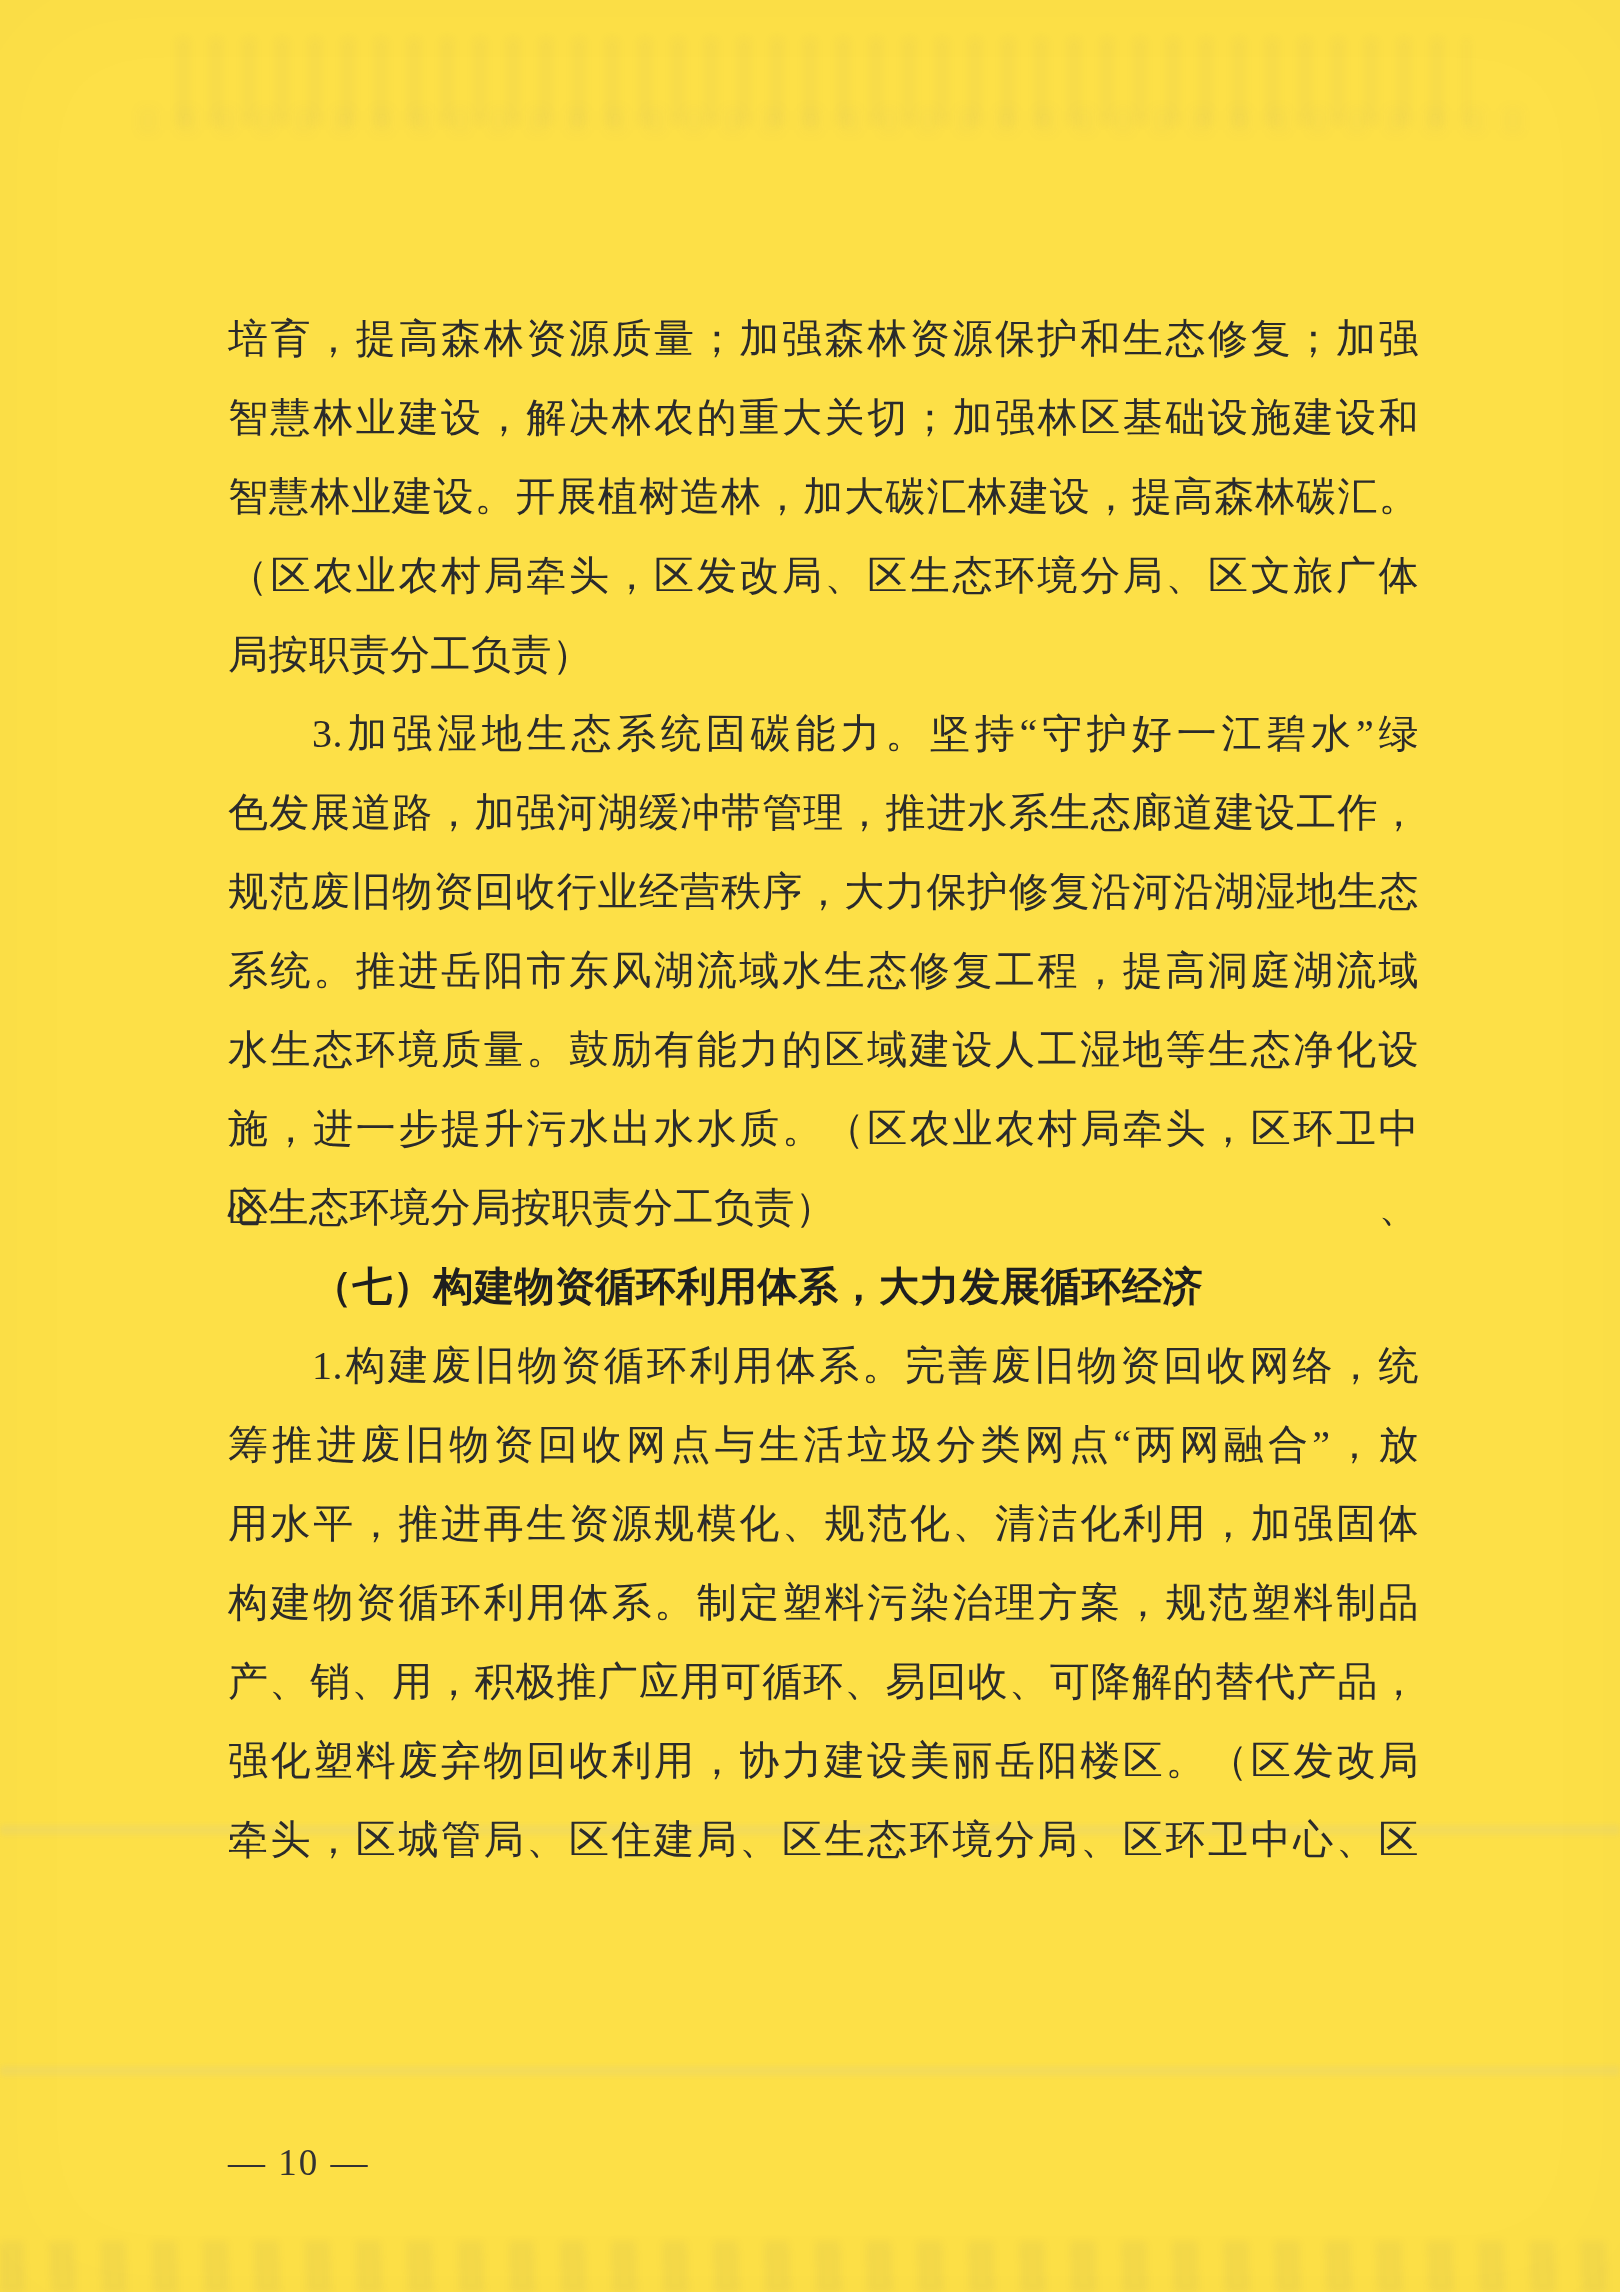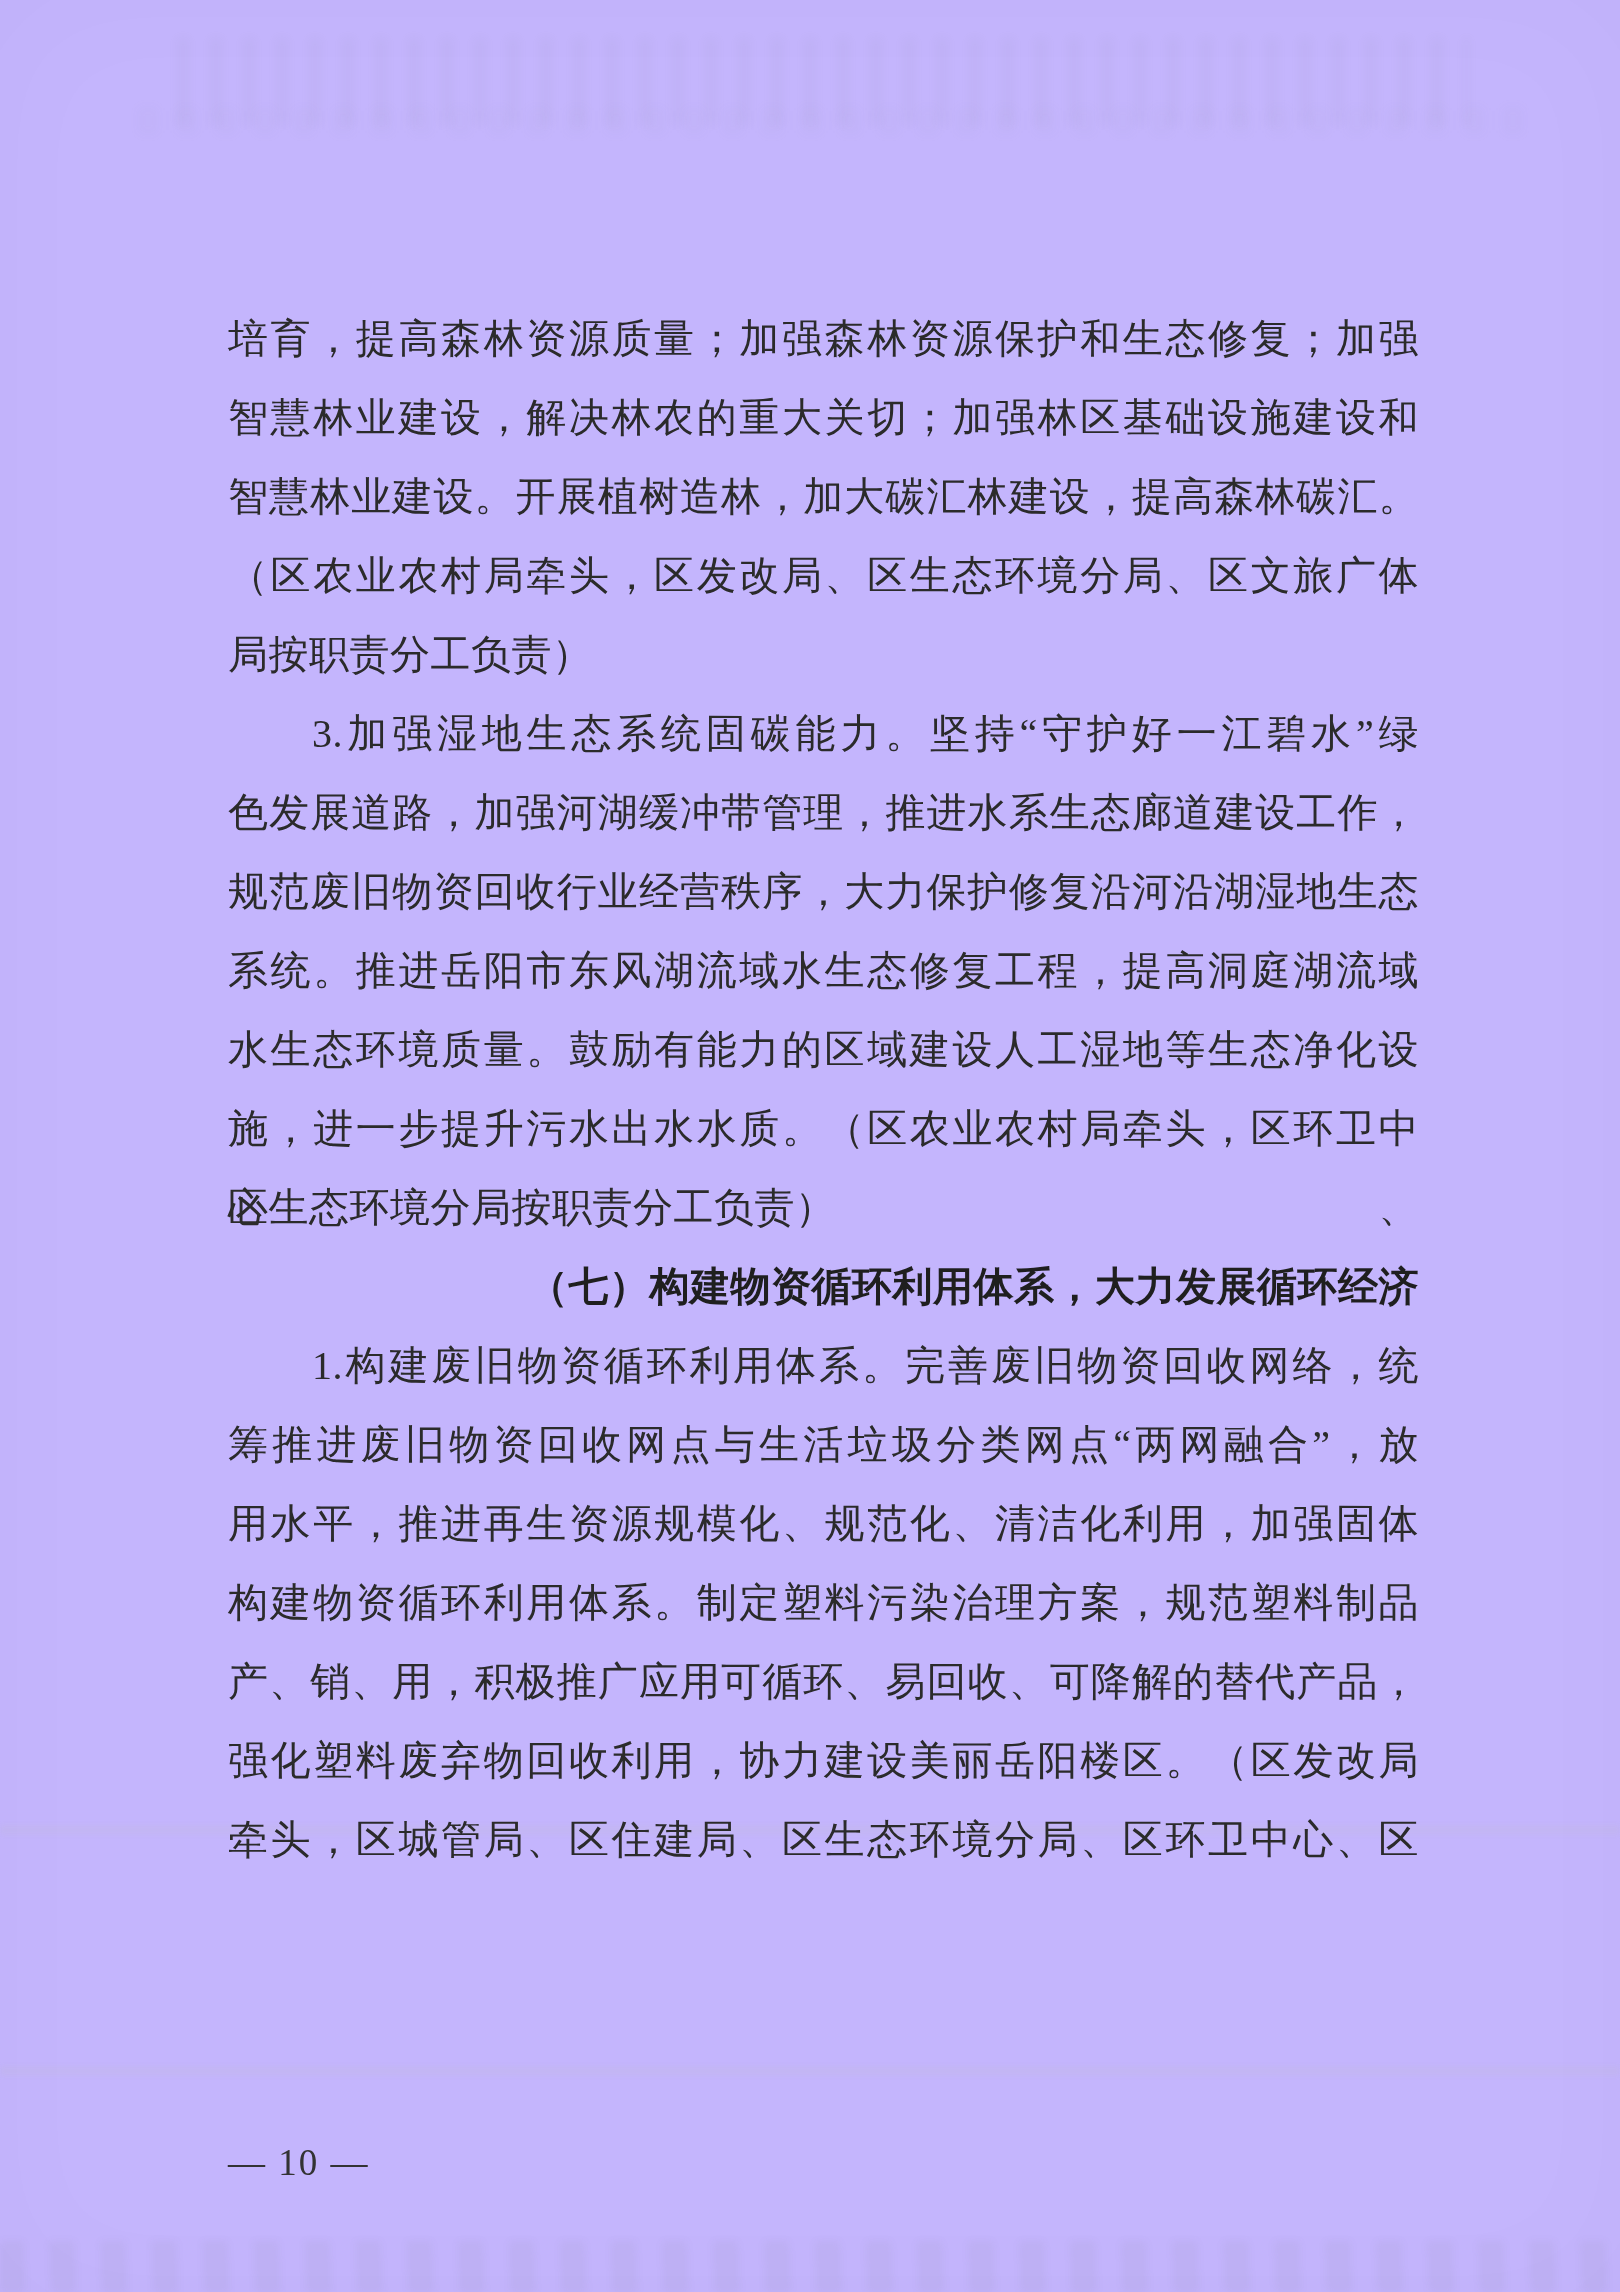--- a/index.html
+++ b/index.html
@@ -5,21 +5,21 @@
   html, body {
     margin: 0;
     padding: 0;
     background: #f4f4f2;
   }
   .page {
     position: relative;
     width: 1620px;
     height: 2293px;
     margin: 0 auto;
-    background: #c4b5fd;
+    background: #fde047;
     overflow: hidden;
     box-shadow: inset 0 0 137px rgba(0,0,0,0.02);
     font-family: "Liberation Serif", "DejaVu Serif", serif;
     color: #2b2b2b;
   }
   
   .ghost-top {
     position: absolute;
     left: 176px; top: 37px;
     width: 1294px; height: 88px;
@@ -75,21 +75,20 @@
     text-align: left;
   }
   .line.j {
     white-space: normal;
     text-align: justify;
     text-align-last: justify;
     text-justify: inter-character;
   }
   .line.ind {
     padding-left: 84px;
-    text-align: right;
   }
   .line.head {
     font-weight: 700;
     color: #1f1f1f;
   }
   .page-number {
     position: absolute;
     left: 228px;
     top: 2137px;
     height: 51px;

